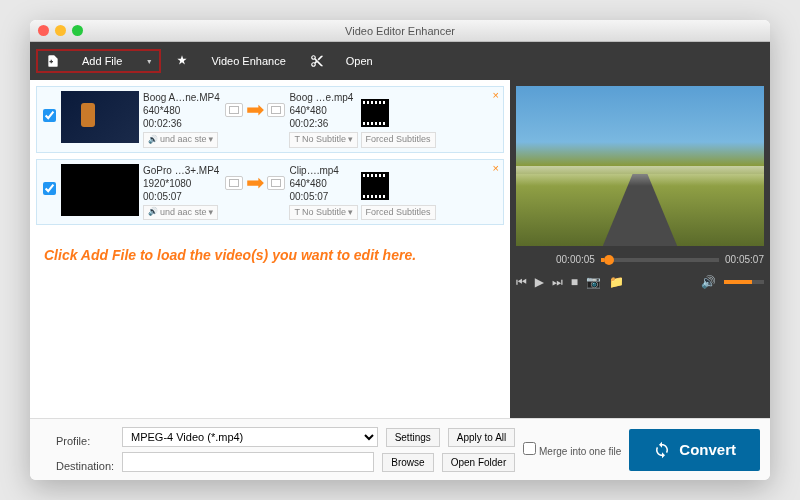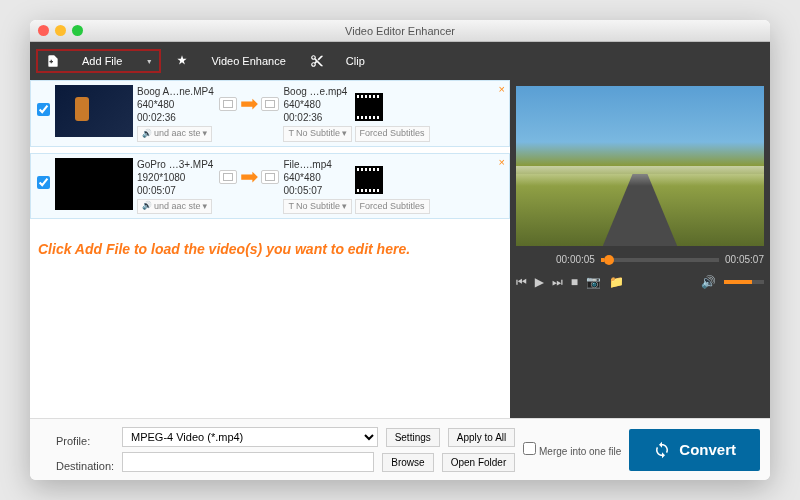--- a/index.html
+++ b/index.html
@@ -9,21 +9,21 @@
 .traffic { display: flex; gap: 6px; padding-left: 8px; }
 .dot { width: 11px; height: 11px; border-radius: 50%; }
 .dot.r { background: #ff5f56; } .dot.y { background: #ffbd2e; } .dot.g { background: #27c93f; }
 .titlebar-title { position: absolute; left: 0; right: 0; text-align: center; font-size: 11px; color: #555; }
 .toolbar { height: 38px; background: #3a3a3a; display: flex; align-items: center; padding: 0 6px; gap: 4px; }
 .tbtn { display: flex; align-items: center; gap: 22px; color: #fff; font-size: 11px; padding: 5px 10px; cursor: pointer; }
 .tbtn.highlight { border: 2px solid #a02020; padding: 3px 8px; }
 .tbtn svg { width: 14px; height: 14px; fill: #fff; }
 .tbtn .chev { font-size: 8px; margin-left: 3px; color: #ccc; }
 .main { flex: 1; display: flex; }
-.left { flex: 1; display: flex; flex-direction: column; }
+.left { flex: 1; display: flex; flex-direction: column; padding: 6px; }
 .filelist { flex: 1; overflow: auto; }
 .frow { display: flex; align-items: flex-start; border: 1px solid #cde6f5; background: #f4fbff; padding: 4px; margin-bottom: 6px; gap: 4px; position: relative; }
 .chk { width: 16px; display: flex; align-items: center; justify-content: center; padding-top: 18px; }
 .chk input { accent-color: #2196f3; }
 .thumb { width: 78px; height: 52px; background: #000; flex-shrink: 0; position: relative; overflow: hidden; }
 .thumb.t1 { background: linear-gradient(135deg,#0a1a3a 0%,#1a2a4a 100%); }
 .thumb.t1::after { content:''; position:absolute; left:20px; top:12px; width:14px; height:24px; background:#c97a2a; border-radius:3px; }
 .info { font-size: 10px; line-height: 1.3; color: #333; width: 78px; flex-shrink: 0; }
 .info .fn { font-weight: 500; }
 .arrowcol { display: flex; align-items: center; gap: 3px; font-size: 10px; padding-top: 8px; }
@@ -87,21 +87,21 @@
     <div class="tbtn">
       <svg viewBox="0 0 24 24">
           <path d="M12 2l2 6h6l-5 4 2 6-5-4-5 4 2-6-5-4h6z"></path>
         </svg>
       <span>Video Enhance</span>
     </div>
     <div class="tbtn">
       <svg viewBox="0 0 24 24">
           <path d="M9.64 7.64c.23-.5.36-1.05.36-1.64 0-2.21-1.79-4-4-4S2 3.79 2 6s1.79 4 4 4c.59 0 1.14-.13 1.64-.36L10 12l-2.36 2.36C7.14 14.13 6.59 14 6 14c-2.21 0-4 1.79-4 4s1.79 4 4 4 4-1.79 4-4c0-.59-.13-1.14-.36-1.64L12 14l7 7h3v-1L9.64 7.64zM6 8c-1.1 0-2-.9-2-2s.9-2 2-2 2 .9 2 2-.9 2-2 2zm0 12c-1.1 0-2-.9-2-2s.9-2 2-2 2 .9 2 2-.9 2-2 2zm6-7.5c-.28 0-.5-.22-.5-.5s.22-.5.5-.5.5.22.5.5-.22.5-.5.5zM19 3l-6 6 2 2 7-7V3z"></path>
         </svg>
-      <span>Clip</span>
+      <span>Open</span>
     </div>
   </div>
 
   <div class="main">
     <div class="left">
       <div class="filelist">
 
         <div class="frow">
           <div class="chk">
             <input type="checkbox" checked="" style="">
@@ -159,21 +159,21 @@
                   <span>▾</span>
                 </div>
             </div>
           </div>
           <div class="arrowcol">
             <div class="fmtbox"></div>
             <div class="arrow">➡</div>
             <div class="fmtbox"></div>
           </div>
           <div class="outinfo">
-            <div class="fn">File….mp4</div>
+            <div class="fn">Clip….mp4</div>
             <div>640*480</div>
             <div>00:05:07</div>
             <div class="subrow">
               <div class="subsel">
                   <span>T</span>
                   <span>No Subtitle</span>
                   <span>▾</span>
                 </div>
               <div class="subsel">
                   <span>Forced Subtitles</span>

